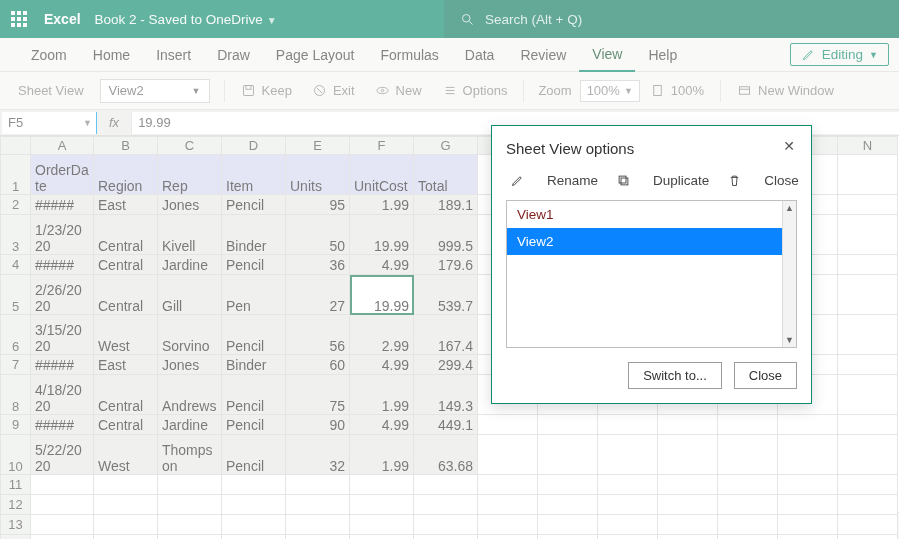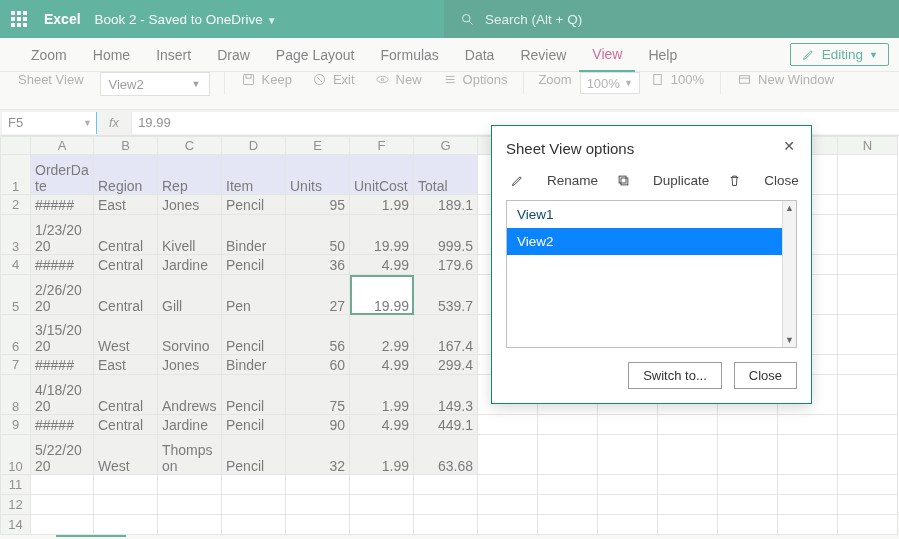--- a/index.html
+++ b/index.html
@@ -12,25 +12,25 @@
   .grid9 span { background: #fff; width: 4px; height: 4px; }
   .titlebar .app { font-weight: 600; padding: 0 14px 0 6px; }
   .titlebar .doc { opacity: .95; font-size: 13.5px; }
   .titlebar .doc .chev { font-size: 10px; padding-left: 4px; opacity: .8; }
   .titlebar .searchwrap { margin-left: auto; height: 38px; background: #127a62; display: flex; align-items: center; padding: 0 16px; width: 455px; color: #cfe8e0; font-size: 13.5px; }
   .titlebar .searchwrap svg { margin-right: 10px; }
 
   
   .ribbon-tabs { height: 34px; background: #f6f6f4; border-bottom: 1px solid #dcdcda; display: flex; align-items: center; padding: 0 10px 0 18px; font-size: 14px; color: #444; }
   .ribbon-tabs .tab { padding: 0 13px; height: 34px; display: flex; align-items: center; cursor: pointer; }
-  .ribbon-tabs .tab.active { color: #be185d; border-bottom: 2px solid #0f8b6c; font-weight: 500; }
+  .ribbon-tabs .tab.active { color: #14532d; border-bottom: 2px solid #0f8b6c; font-weight: 500; }
   .ribbon-tabs .editing { margin-left: auto; border: 1px solid #0f8b6c; color: #0f8b6c; padding: 3px 10px; border-radius: 2px; display: flex; align-items: center; gap: 6px; font-size: 13.5px; }
 
   
-  .ribbon-cmds { height: 38px; background: #f6f6f4; border-bottom: 1px solid #dcdcda; display: flex; align-items: flex-start; padding: 0 10px; font-size: 13px; color: #8a8a88; }
+  .ribbon-cmds { height: 38px; background: #f6f6f4; border-bottom: 1px solid #dcdcda; display: flex; align-items: center; padding: 0 10px; font-size: 13px; color: #8a8a88; }
   .ribbon-cmds .label { padding: 0 8px; }
   .ribbon-cmds .dropdown { display: flex; align-items: center; border: 1px solid #cfcfcd; background: #fff; height: 24px; padding: 0 8px; margin: 0 8px; color: #6a6a68; min-width: 110px; justify-content: space-between; }
   .ribbon-cmds .item { display: flex; align-items: center; gap: 6px; padding: 0 10px; }
   .ribbon-cmds .sep { width: 1px; height: 22px; background: #ddd; margin: 0 6px; }
   .ribbon-cmds .zoombox { border: 1px solid #cfcfcd; background: #fff; height: 22px; padding: 0 6px; display: flex; align-items: center; gap: 4px; color: #8a8a88; }
 
   
   .formulabar { height: 26px; background: #ecece8; border-bottom: 1px solid #d5d5d2; display: flex; align-items: center; font-size: 13px; color: #555; }
   .namebox { width: 95px; height: 22px; background: #fff; margin-left: 2px; display: flex; align-items: center; padding-left: 6px; border-right: 1px solid #0ea5e9; }
   .namebox .dd { margin-left: auto; margin-right: 4px; font-size: 9px; color: #888; }
@@ -69,21 +69,21 @@
 
   
   .dialog { position: absolute; left: 491px; top: 125px; width: 321px; background: #fff; border: 1px solid #0f8b6c; box-shadow: 0 4px 14px rgba(0,0,0,.15); padding: 14px 14px 14px 14px; }
   .dialog .title { font-size: 15px; color: #333; margin-bottom: 14px; }
   .dialog .close { position: absolute; right: 10px; top: 10px; font-size: 14px; color: #555; cursor: pointer; padding: 2px 6px; }
   .dialog .actions { display: flex; gap: 18px; padding: 2px 4px 12px 4px; color: #444; font-size: 13.5px; }
   .dialog .actions .act { display: flex; align-items: center; gap: 22px; cursor: pointer; }
   .dialog .listbox { border: 1px solid #bfbfbf; height: 148px; position: relative; overflow: hidden; }
   .dialog .listbox .scroll { position: absolute; right: 0; top: 0; bottom: 0; width: 14px; border-left: 1px solid #dcdcdc; background: #f3f3f3; }
   .dialog .listbox .scroll .arr { height: 14px; display: flex; align-items: center; justify-content: center; font-size: 9px; color: #666; }
-  .dialog .listitem { padding: 6px 10px; font-size: 13.5px; color: #0c4a6e; cursor: pointer; }
+  .dialog .listitem { padding: 6px 10px; font-size: 13.5px; color: #7f1d1d; cursor: pointer; }
   .dialog .listitem.selected { background: #0a84ff; color: #fff; }
   .dialog .buttons { display: flex; justify-content: flex-end; gap: 12px; margin-top: 14px; }
   .dialog .buttons button { background: #fff; border: 1px solid #9c9c9c; padding: 5px 14px; font-size: 13px; color: #333; cursor: pointer; }
 
   svg.ico { width: 15px; height: 15px; stroke: currentColor; fill: none; stroke-width: 1.5; }
 </style>
 </head>
 <body>
 
 <div class="titlebar">
@@ -404,20 +404,37 @@
           <td></td>
           <td></td>
           <td></td>
           <td></td>
           <td></td>
           <td></td>
           <td></td>
         </tr>
         <tr>
           <th class="rowhead">12</th>
+          <td></td>
+          <td></td>
+          <td></td>
+          <td></td>
+          <td></td>
+          <td></td>
+          <td></td>
+          <td></td>
+          <td></td>
+          <td></td>
+          <td></td>
+          <td></td>
+          <td></td>
+          <td></td>
+        </tr>
+        <tr>
+          <th class="rowhead">13</th>
           <td></td>
           <td></td>
           <td></td>
           <td></td>
           <td></td>
           <td></td>
           <td></td>
           <td></td>
           <td></td>
           <td></td>

